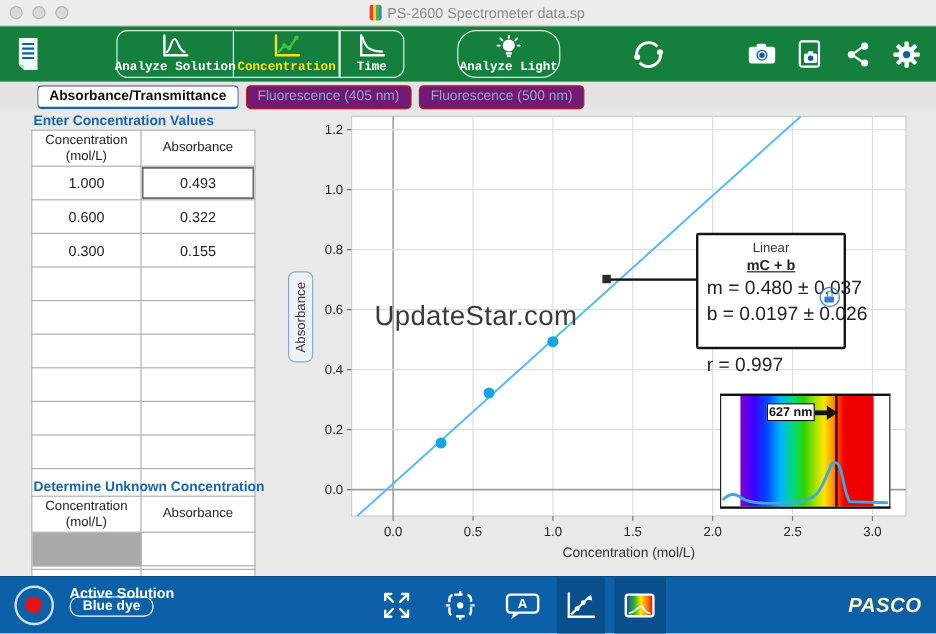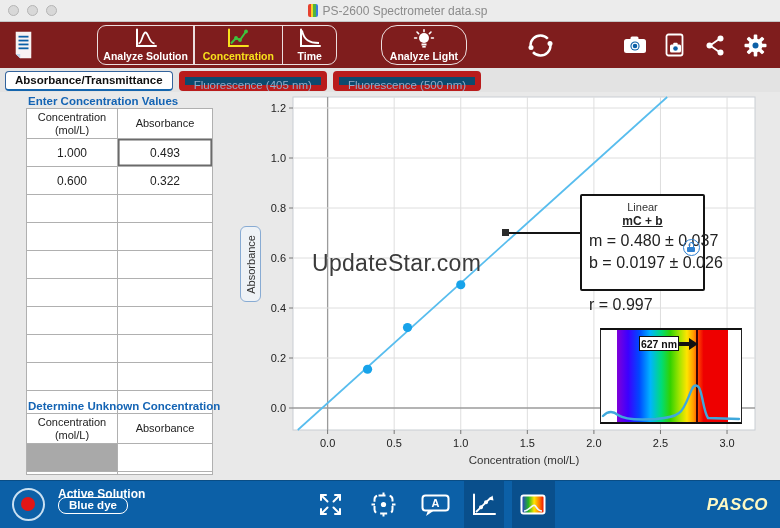--- a/index.html
+++ b/index.html
@@ -10,36 +10,36 @@
   
   .titlebar { position:relative; height:22px; background:#ececec; border-bottom:1px solid #c6c6c6; }
   .lights { position:absolute; left:8px; top:5px; display:flex; gap:8px; }
   .light { width:11px; height:11px; border-radius:50%; background:#d8d8d8; border:1px solid #b5b5b5; }
   .titlewrap { position:absolute; left:15px; right:0; top:0; height:21px; display:flex; justify-content:center; align-items:center; gap:5px; }
   .doc-mini { width:10px; height:13px; border-radius:2px;
      background:linear-gradient(90deg,#e6412f 0 30%,#f5d328 30% 55%,#52b53e 55% 78%,#3a7de0 78% 100%); }
   .wtitle { font-size:12px; color:#8b8b8b; }
 
   
-  .toolbar { position:relative; height:46px; background:#7f1d1d; }
+  .toolbar { position:relative; height:46px; background:#15803d;font-family:Liberation Mono, monospace; }
   .tb-label { font-size:10.5px; font-weight:bold; color:#fff; margin-top:1px; white-space:nowrap; }
   .tb-label.yellow { color:#f8e11c; }
   .tb-group { position:absolute; left:97px; top:3px; width:240px; height:40px;
      border:1.4px solid rgba(255,255,255,.85); border-radius:9px; display:flex; }
   .tb-cell { display:flex; flex-direction:column; align-items:center; justify-content:center; cursor:pointer; }
   .tb-sep { width:1.4px; background:rgba(255,255,255,.85); }
   .tb-light { position:absolute; left:381px; top:3px; width:86px; height:40px;
      border:1.4px solid rgba(255,255,255,.85); border-radius:16px;
      display:flex; flex-direction:column; align-items:center; justify-content:center; cursor:pointer; }
   .ico-btn { position:absolute; cursor:pointer; }
 
   
-  .tabbar { height:24px; background:#e3e3e3; display:flex; align-items:flex-end; padding-left:5px; gap:6px; }
-  .tab { height:20px; line-height:17px; padding:0 9px; font-size:11.5px; border:6px solid #b91c1c;
-     border-radius:4px; background:#0c4a6e; color:#93aac7; margin-bottom:1px; cursor:pointer; white-space:nowrap; }
+  .tabbar { height:24px; background:#e3e3e3; display:flex; align-items:flex-end; padding-left:31px; gap:6px; }
+  .tab { height:20px; line-height:17px; padding:0 9px; font-size:11.5px; border:1px solid #b91c1c;
+     border-radius:4px; background:#701a75; color:#93aac7; margin-bottom:1px; cursor:pointer; white-space:nowrap; }
   .tab.active { background:#fff; border:1.4px solid #33639c; border-bottom:2px solid #1565ad; color:#101010; font-weight:bold; }
 
   
   .content { position:relative; height:388px; background:#e9e9e9; }
   .section-title { position:absolute; color:#1464b4; font-size:11.5px; font-weight:600; }
   table.values { position:absolute; border-collapse:collapse; background:#fff; table-layout:fixed; }
   table.values th, table.values td { border:1px solid #b0b0b0; text-align:center; color:#222; }
   table.values th { height:30px; font-size:11px; font-weight:normal; line-height:13px; }
   table.values td { height:28px; font-size:12px; }
   td.selected { box-shadow: inset 0 0 0 1.6px #6a6a6a; }
@@ -247,20 +247,24 @@
         </tr>
       </thead>
       <tbody>
           <tr>
             <td>1.000</td>
             <td class="selected">0.493</td>
           </tr>
           <tr>
             <td>0.600</td>
             <td>0.322</td>
+          </tr>
+          <tr>
+            <td>0.300</td>
+            <td>0.155</td>
           </tr>
           <tr>
             <td></td>
             <td></td>
           </tr>
           <tr>
             <td></td>
             <td></td>
           </tr>
           <tr>

